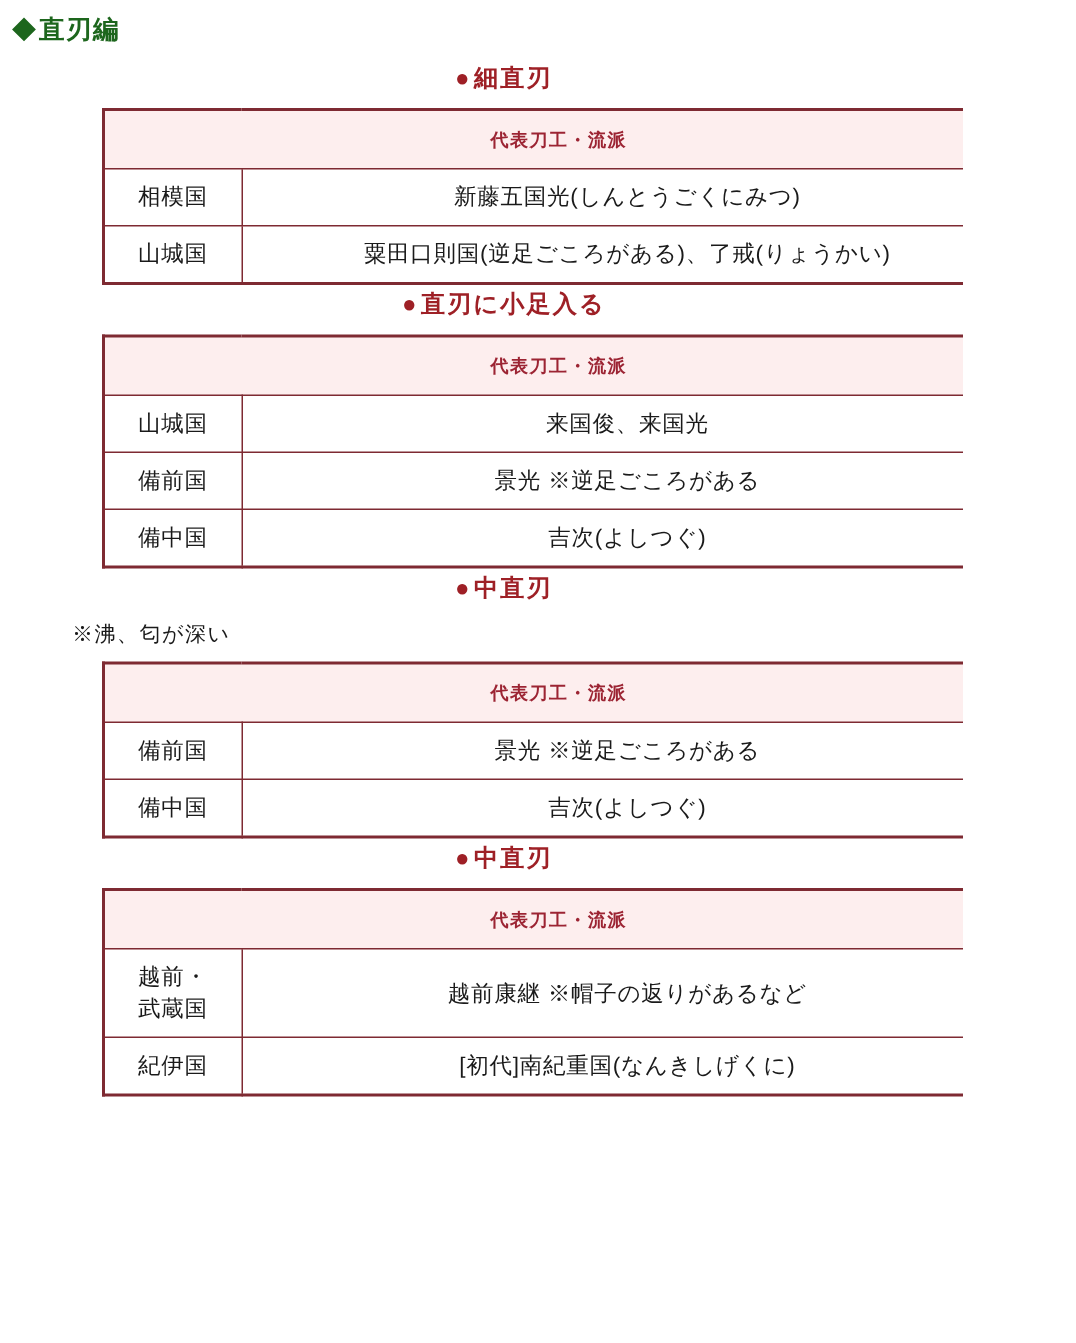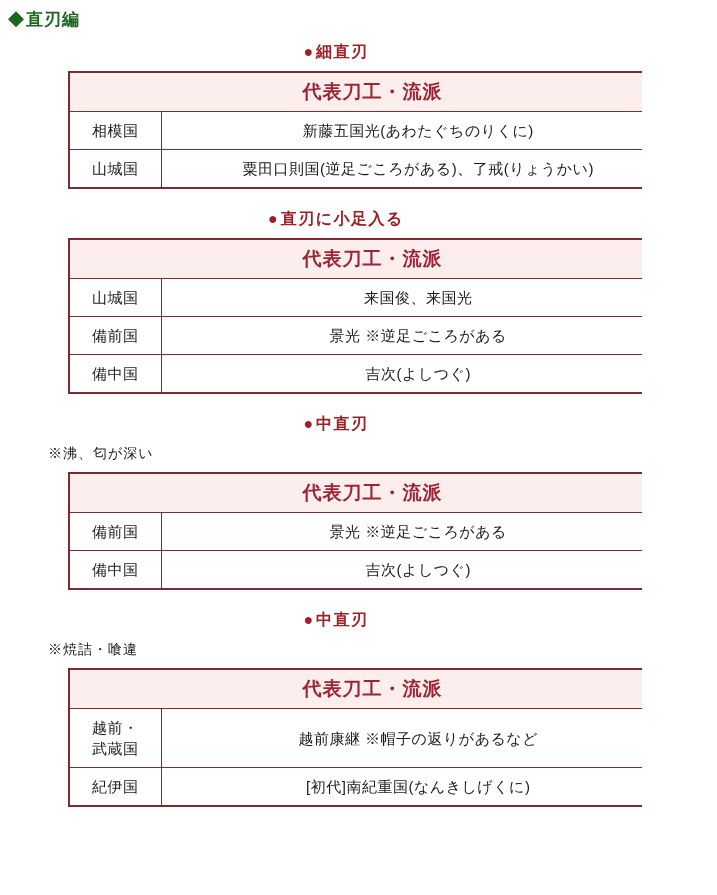--- a/index.html
+++ b/index.html
@@ -18,21 +18,21 @@
   .page-title{
     margin:10px 0 0 8px;
     font-size:17px;
     font-weight:bold;
     color:var(--title-green);
     letter-spacing:1px;
     line-height:19px;
   }
   .page-title .diamond{font-size:16px;margin-right:1px;}
 
-  .section{margin-top:20px;}
+  .section{margin-top:4px;}
   .section.first{margin-top:13px;}
 
   .heading{
     margin-left:30px;
     font-size:16px;
     font-weight:bold;
     color:var(--heading-red);
     letter-spacing:1.5px;
     line-height:19px;
     text-align:center;
@@ -51,21 +51,21 @@
     margin:10px 0 0 68px;
     width:609px;
     border-collapse:collapse;
     table-layout:fixed;
     border:2px solid var(--table-border);
   }
   .col-province{width:92px;}
   table.smiths-table th{
     background:var(--header-bg);
     color:var(--header-text);
-    font-size:19px;
+    font-size:12px;
     font-weight:bold;
     letter-spacing:1px;
     border:1px solid var(--table-border);
     padding:9px 4px;
     line-height:20px;
     text-align:center;
   }
   table.smiths-table td{
     border:1px solid var(--table-border);
     font-size:15px;
@@ -96,21 +96,21 @@
             <col>
           </colgroup>
       <thead>
         <tr>
           <th colspan="2">代表刀工・流派</th>
         </tr>
       </thead>
       <tbody class="rows">
   <tr>
     <td class="province">相模国</td>
-    <td class="smiths">新藤五国光(あわたぐちのりくに)</td>
+    <td class="smiths">新藤五国光(しんとうごくにみつ)</td>
   </tr>
 
   <tr>
     <td class="province">山城国</td>
     <td class="smiths">粟田口則国(逆足ごころがある)、了戒(りょうかい)</td>
   </tr>
 </tbody>
     </table>
   </section>
 
@@ -176,21 +176,20 @@
     <td class="smiths">吉次(よしつぐ)</td>
   </tr>
 </tbody>
     </table>
   </section>
 
   <section class="section">
     <div class="heading">
       <span class="bullet">●</span><span>中直刃</span>
     </div>
-    <div class="note">※焼詰・喰違</div>
     <table class="smiths-table">
       <colgroup>
             <col class="col-province">
             <col>
           </colgroup>
       <thead>
         <tr>
           <th colspan="2">代表刀工・流派</th>
         </tr>
       </thead>

